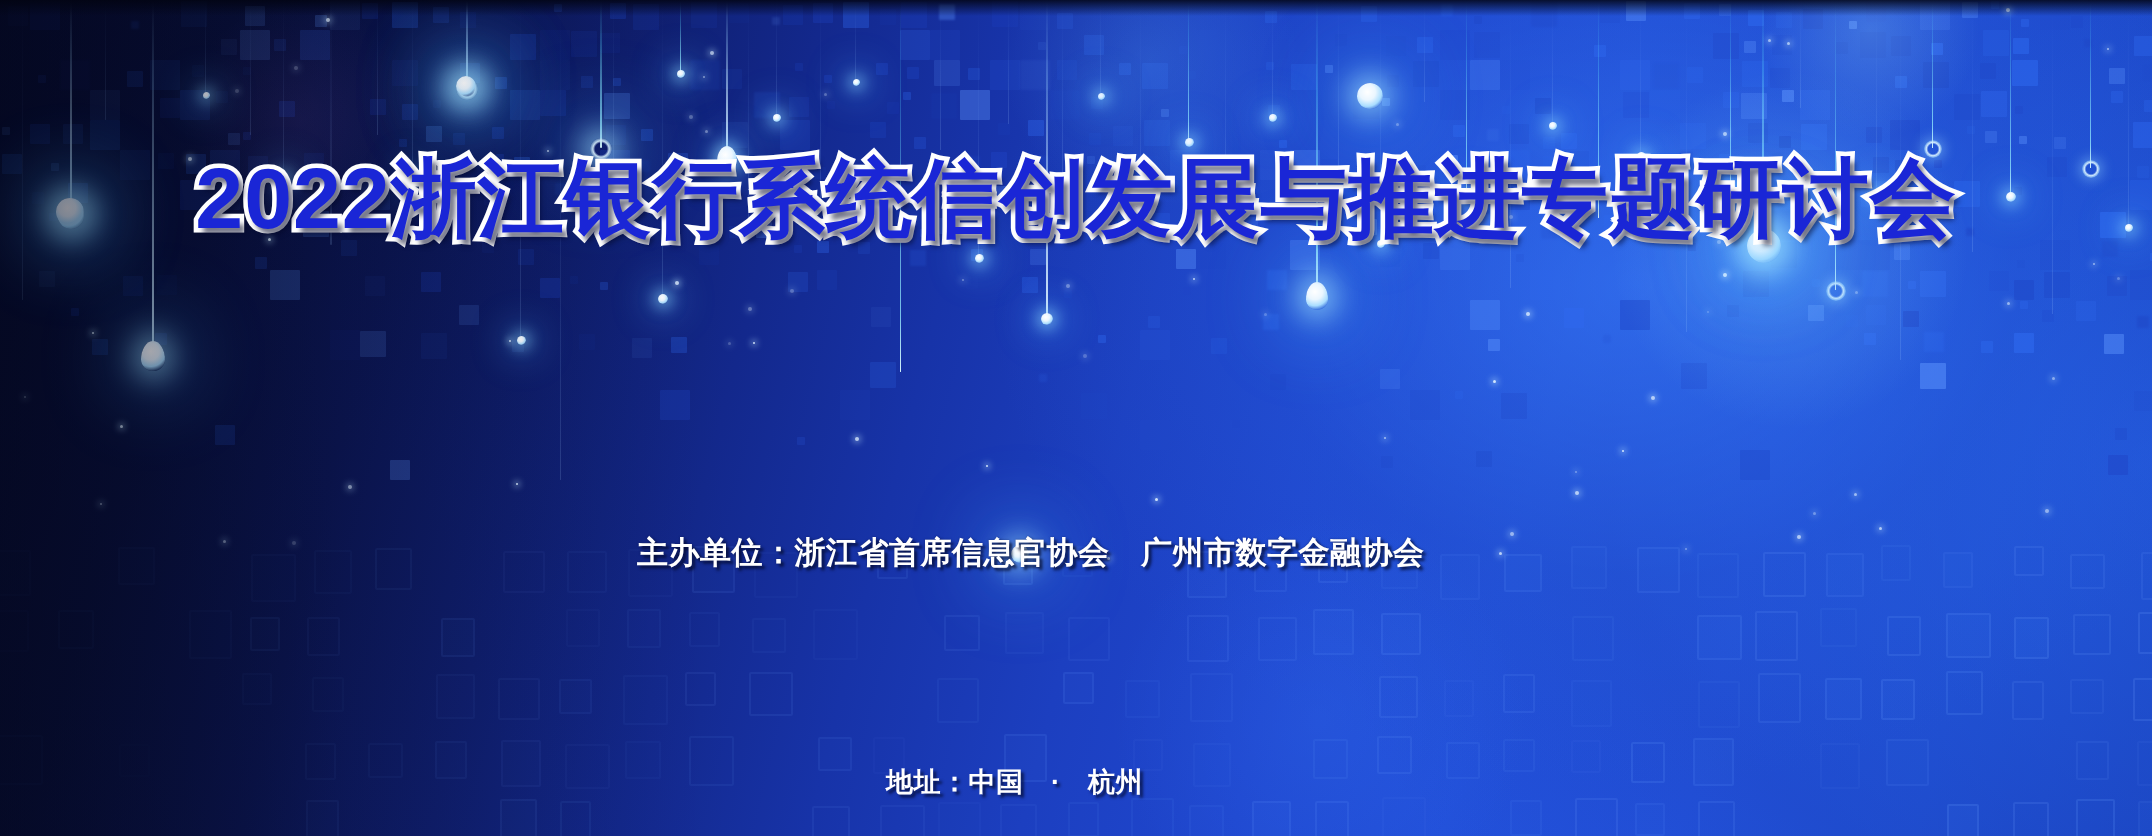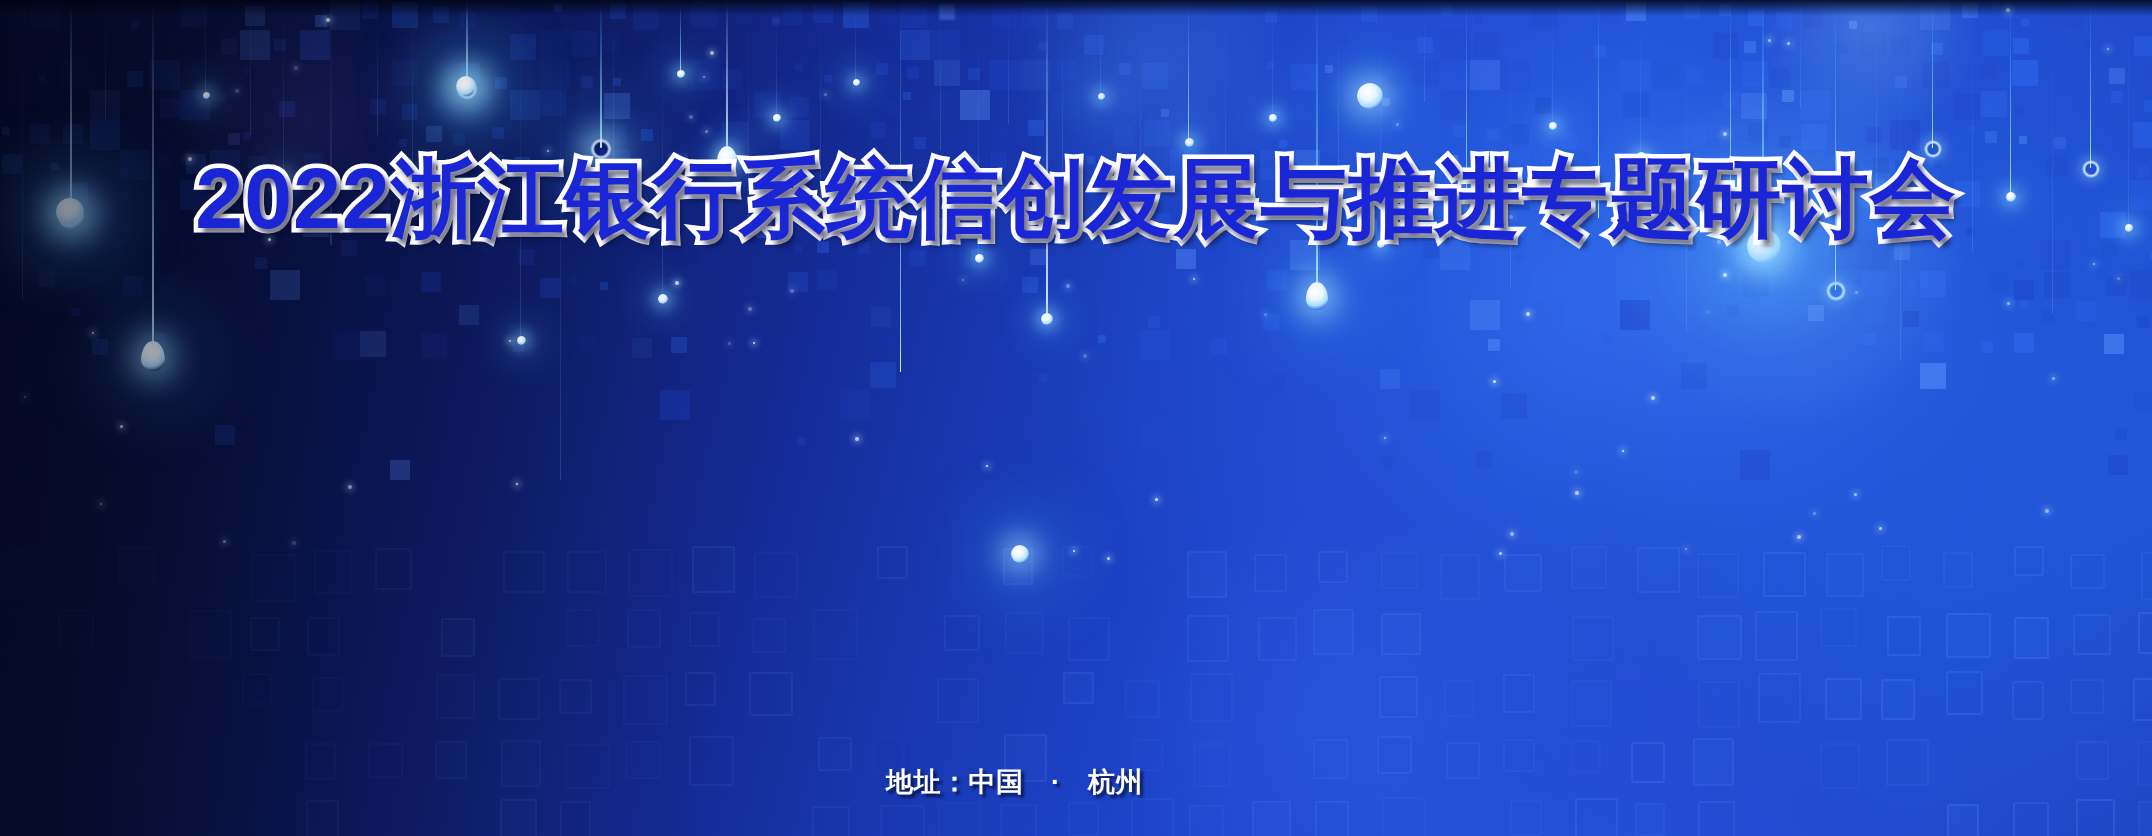--- a/index.html
+++ b/index.html
@@ -877,20 +877,21 @@
     </div>
 
   <div class="vignette"></div>
   <div class="topdark"></div>
 
   <div class="title-wrap">
     <span class="title">2022浙江银行系统信创发展与推进专题研讨会</span>
   </div>
 
   <div class="org">
+    <div>主办单位：浙江省首席信息官协会　广州市数字金融协会</div>
     
   </div>
 
   <div class="foot">
     <div>地址：中国　·　杭州</div>
     
   </div>
 
 </div>
 

